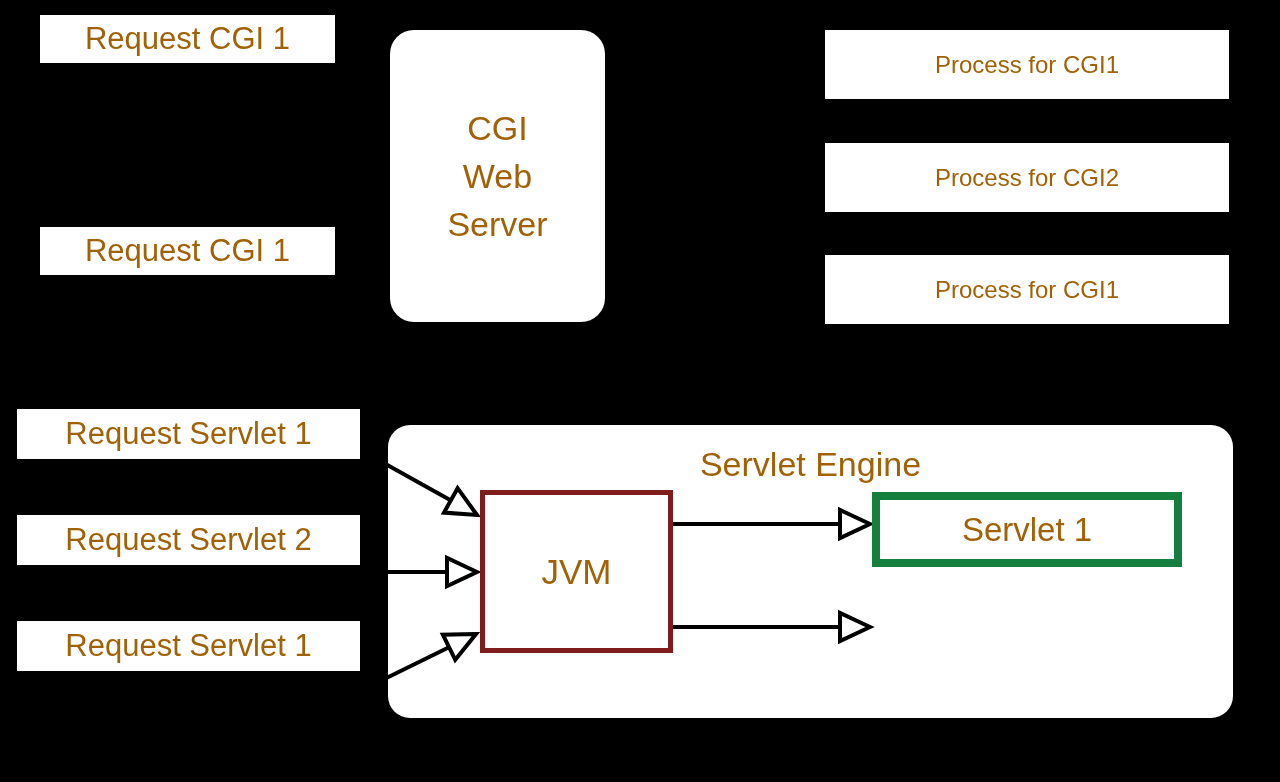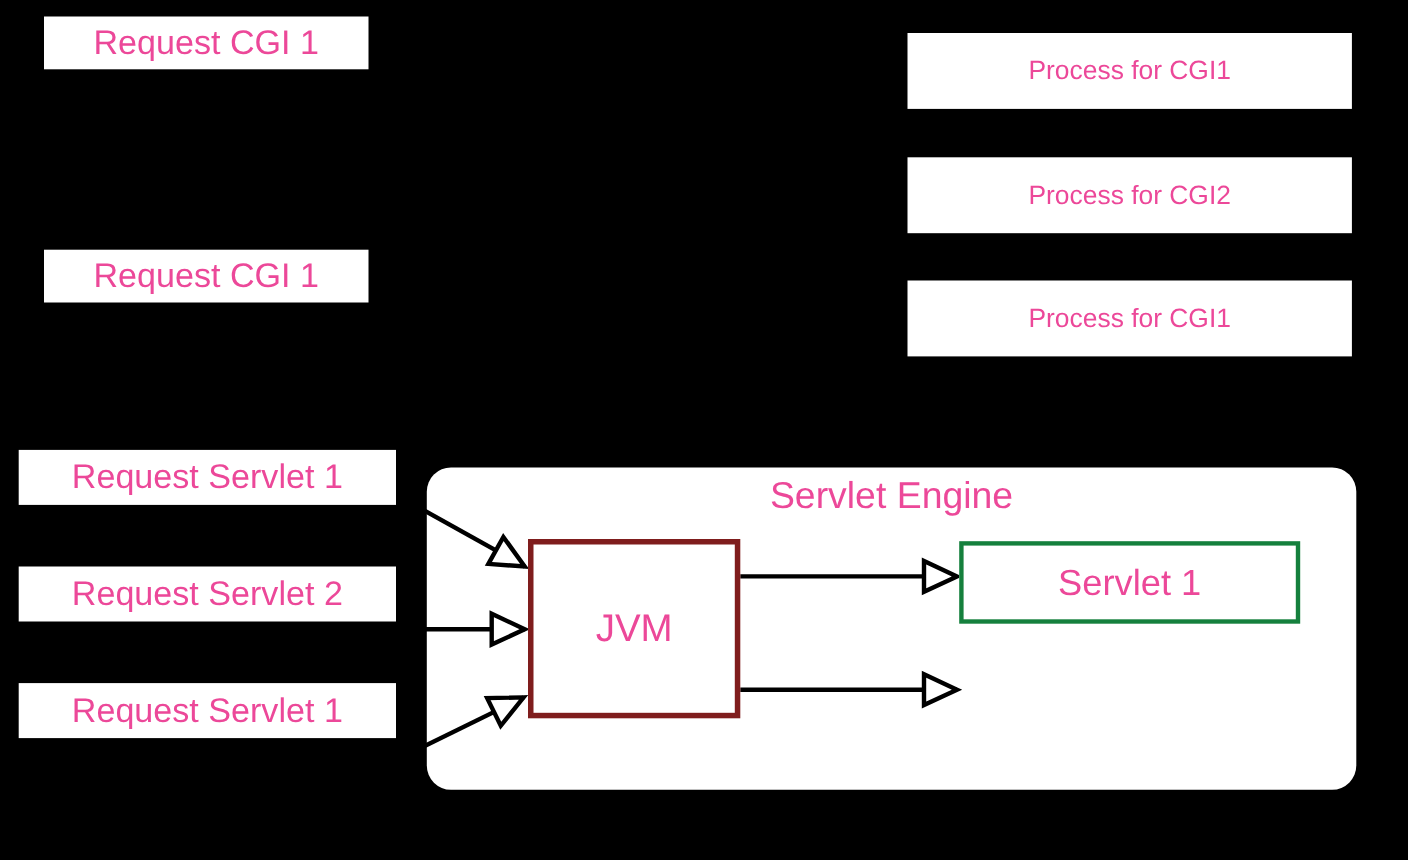--- a/index.html
+++ b/index.html
@@ -7,21 +7,21 @@
     padding: 0;
     background: #000000;
   }
   #canvas {
     position: relative;
     width: 1280px;
     height: 782px;
     background: #000000;
     overflow: hidden;
     font-family: "Liberation Sans", sans-serif;
-    color: #ec4899;
+    color: #a16207;
   }
   .box {
     position: absolute;
     background: #ffffff;
     display: flex;
     align-items: center;
     justify-content: center;
     text-align: center;
     box-sizing: border-box;
     white-space: nowrap;
@@ -37,53 +37,58 @@
     font-size: 34px; line-height: 48px;
   }
   #servlet-engine {
     position: absolute;
     left: 388px; top: 425px; width: 845px; height: 293px;
     background: #ffffff;
     border-radius: 22px;
   }
   #engine-title {
     position: absolute;
-    left: 388px; top: 432px; width: 845px;
+    left: 388px; top: 445px; width: 845px;
     text-align: center;
     font-size: 34px;
     z-index: 4;
   }
   #jvm-box {
     left: 480px; top: 490px; width: 193px; height: 163px;
     border: 5px solid #7f1d1d;
     flex-direction: column;
     font-size: 35px; line-height: 47px;
     z-index: 4;
   }
   .servlet-box {
     left: 872px; width: 310px; height: 75px;
-    border: 4px solid #15803d;
+    border: 8px solid #15803d;
     font-size: 33px;
     z-index: 4;
   }
   #arrow-layer {
     position: absolute;
     left: 0; top: 0;
     z-index: 3;
   }
   .lift { z-index: 2; }
 </style>
 </head>
 <body>
 
 <div id="canvas">
 
   <div class="box req-cgi lift" style="top:15px">Request CGI 1</div>
   <div class="box req-cgi lift" style="top:227px">Request CGI 1</div>
 
+  <div class="box lift" id="cgi-server">
+    <span>CGI</span>
+    <span>Web</span>
+    <span>Server</span>
+  </div>
 
   <div class="box proc lift" style="top:30px">Process for CGI1</div>
   <div class="box proc lift" style="top:143px">Process for CGI2</div>
   <div class="box proc lift" style="top:255px">Process for CGI1</div>
 
   <div class="box req-srv lift" style="top:409px">Request Servlet 1</div>
   <div class="box req-srv lift" style="top:515px">Request Servlet 2</div>
   <div class="box req-srv lift" style="top:621px">Request Servlet 1</div>
 
   <div id="servlet-engine"></div>

